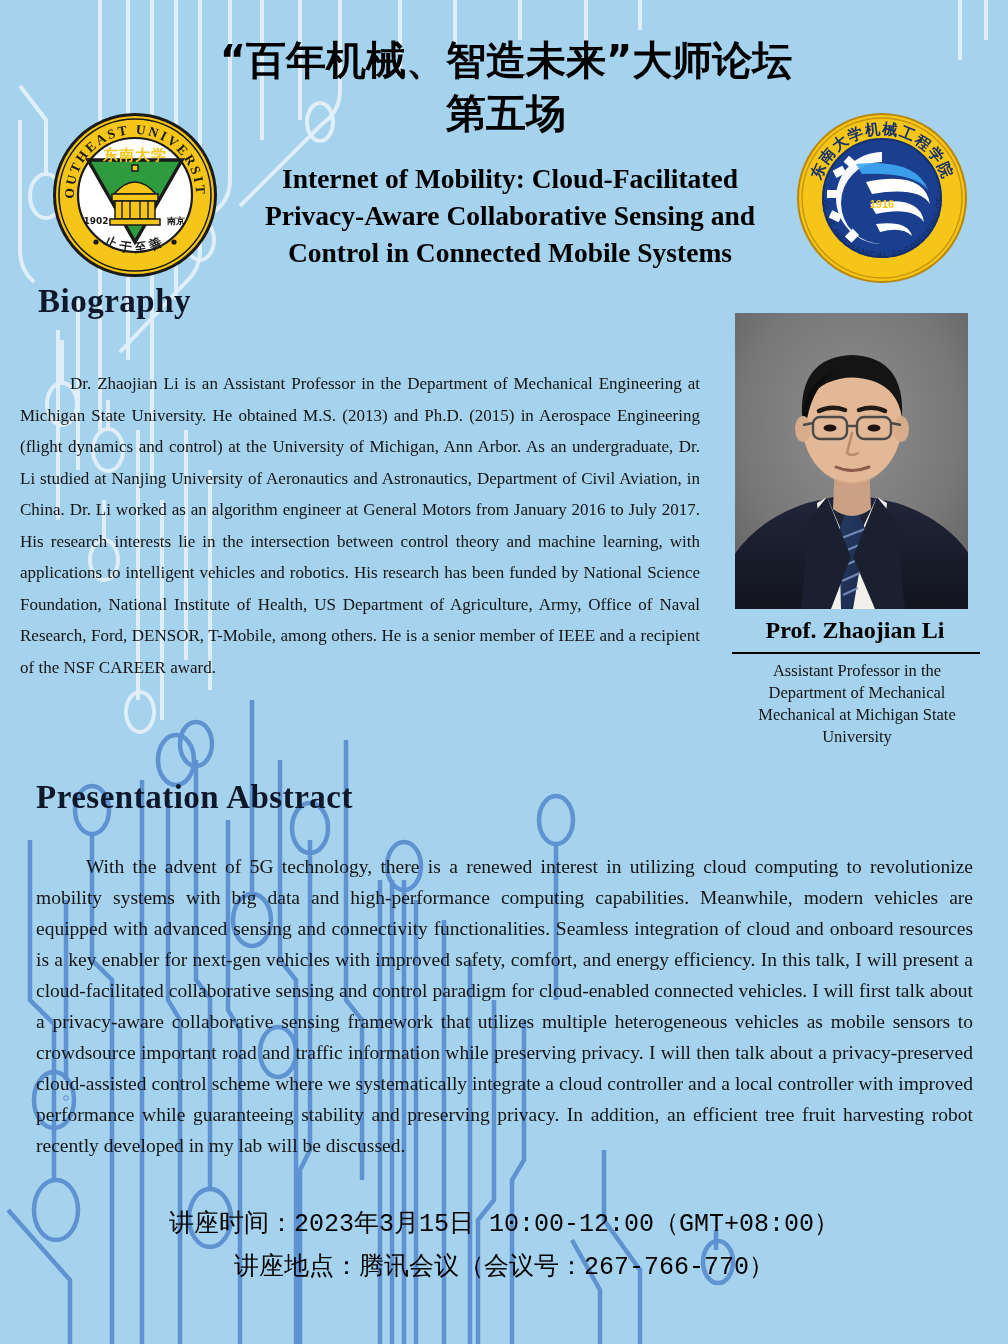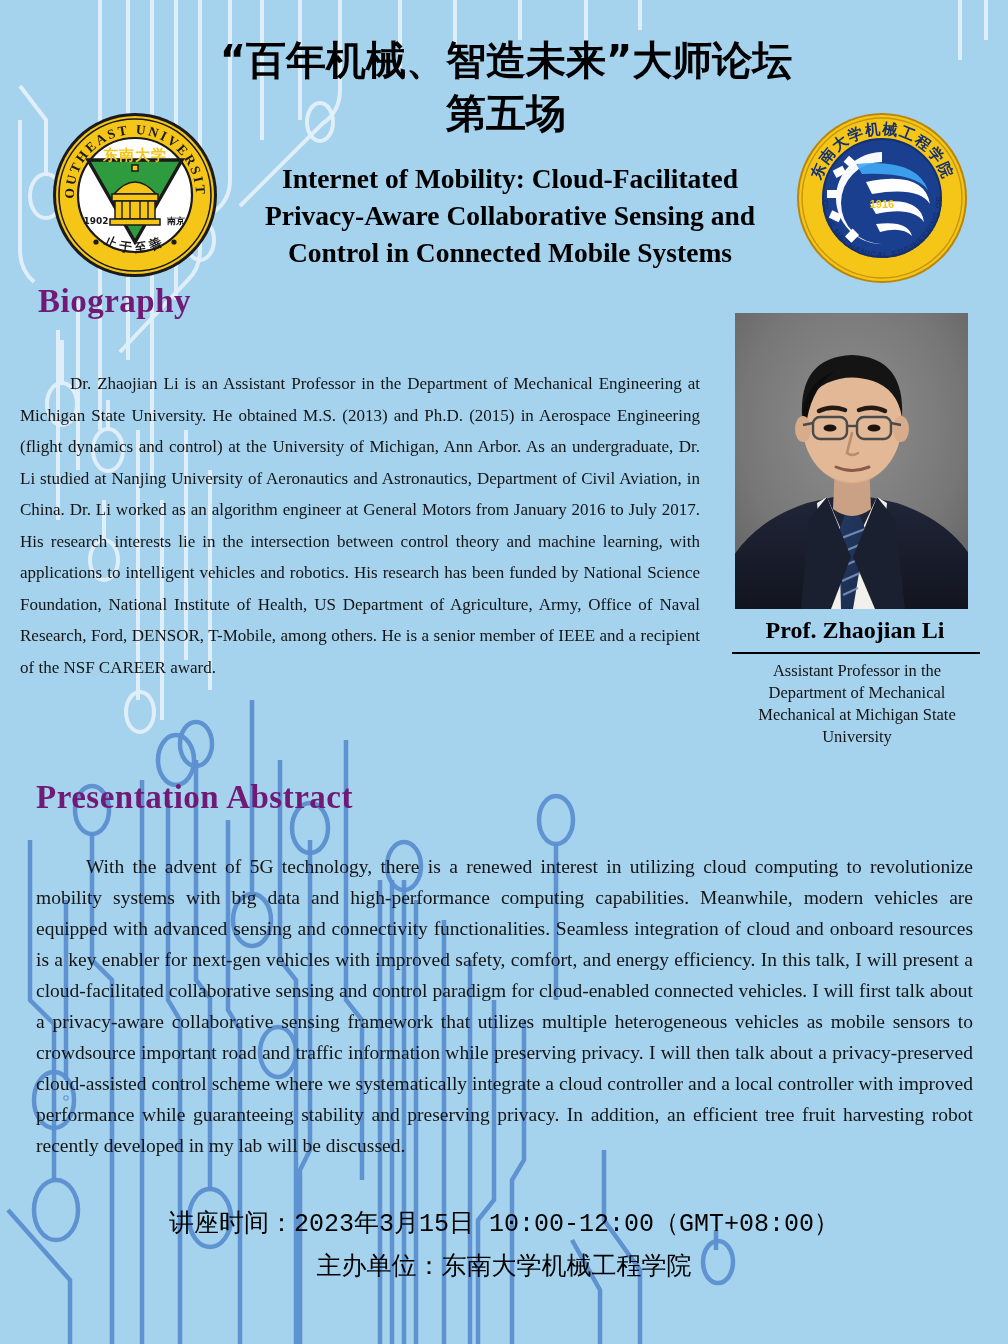--- a/index.html
+++ b/index.html
@@ -67,21 +67,21 @@
     line-height: 37px;
     color: #000000;
   }
 
   
   .section-heading {
     position: absolute;
     font-family: "Liberation Serif", "DejaVu Serif", serif;
     font-weight: bold;
     font-size: 33px;
-    color: #701a75;
+    color: #0f172a;
     letter-spacing: 0.5px;
   }
   #heading-biography { left: 38px; top: 283px; }
   #heading-abstract  { left: 36px; top: 779px; }
 
   
   #bio-text {
     position: absolute;
     left: 20px;
     top: 368px;
@@ -428,17 +428,17 @@
 
     <div id="speaker-name">Prof. Zhaojian Li</div>
     <div id="name-rule"></div>
     <div id="speaker-affiliation">Assistant Professor in the Department of Mechanical Mechanical at Michigan State University</div>
 
     <div class="section-heading" id="heading-abstract">Presentation Abstract</div>
     <div id="abstract-text">With the advent of 5G technology, there is a renewed interest in utilizing cloud computing to revolutionize mobility systems with big data and high-performance computing capabilities. Meanwhile, modern vehicles are equipped with advanced sensing and connectivity functionalities. Seamless integration of cloud and onboard resources is a key enabler for next-gen vehicles with improved safety, comfort, and energy efficiency. In this talk, I will present a cloud-facilitated collaborative sensing and control paradigm for cloud-enabled connected vehicles. I will first talk about a privacy-aware collaborative sensing framework that utilizes multiple heterogeneous vehicles as mobile sensors to crowdsource important road and traffic information while preserving privacy. I will then talk about a privacy-preserved cloud-assisted control scheme where we systematically integrate a cloud controller and a local controller with improved performance while guaranteeing stability and preserving privacy. In addition, an efficient tree fruit harvesting robot recently developed in my lab will be discussed.</div>
 
     <div id="footer">
       <span class="fline">讲座时间：2023年3月15日 10:00-12:00（GMT+08:00）</span>
-      <span class="fline">主办单位：东南大学机械工程学院</span>
+      <span class="fline">讲座地点：腾讯会议（会议号：267-766-770）</span>
     </div>
 
   </div>
 </div>
 
 </body></html>

